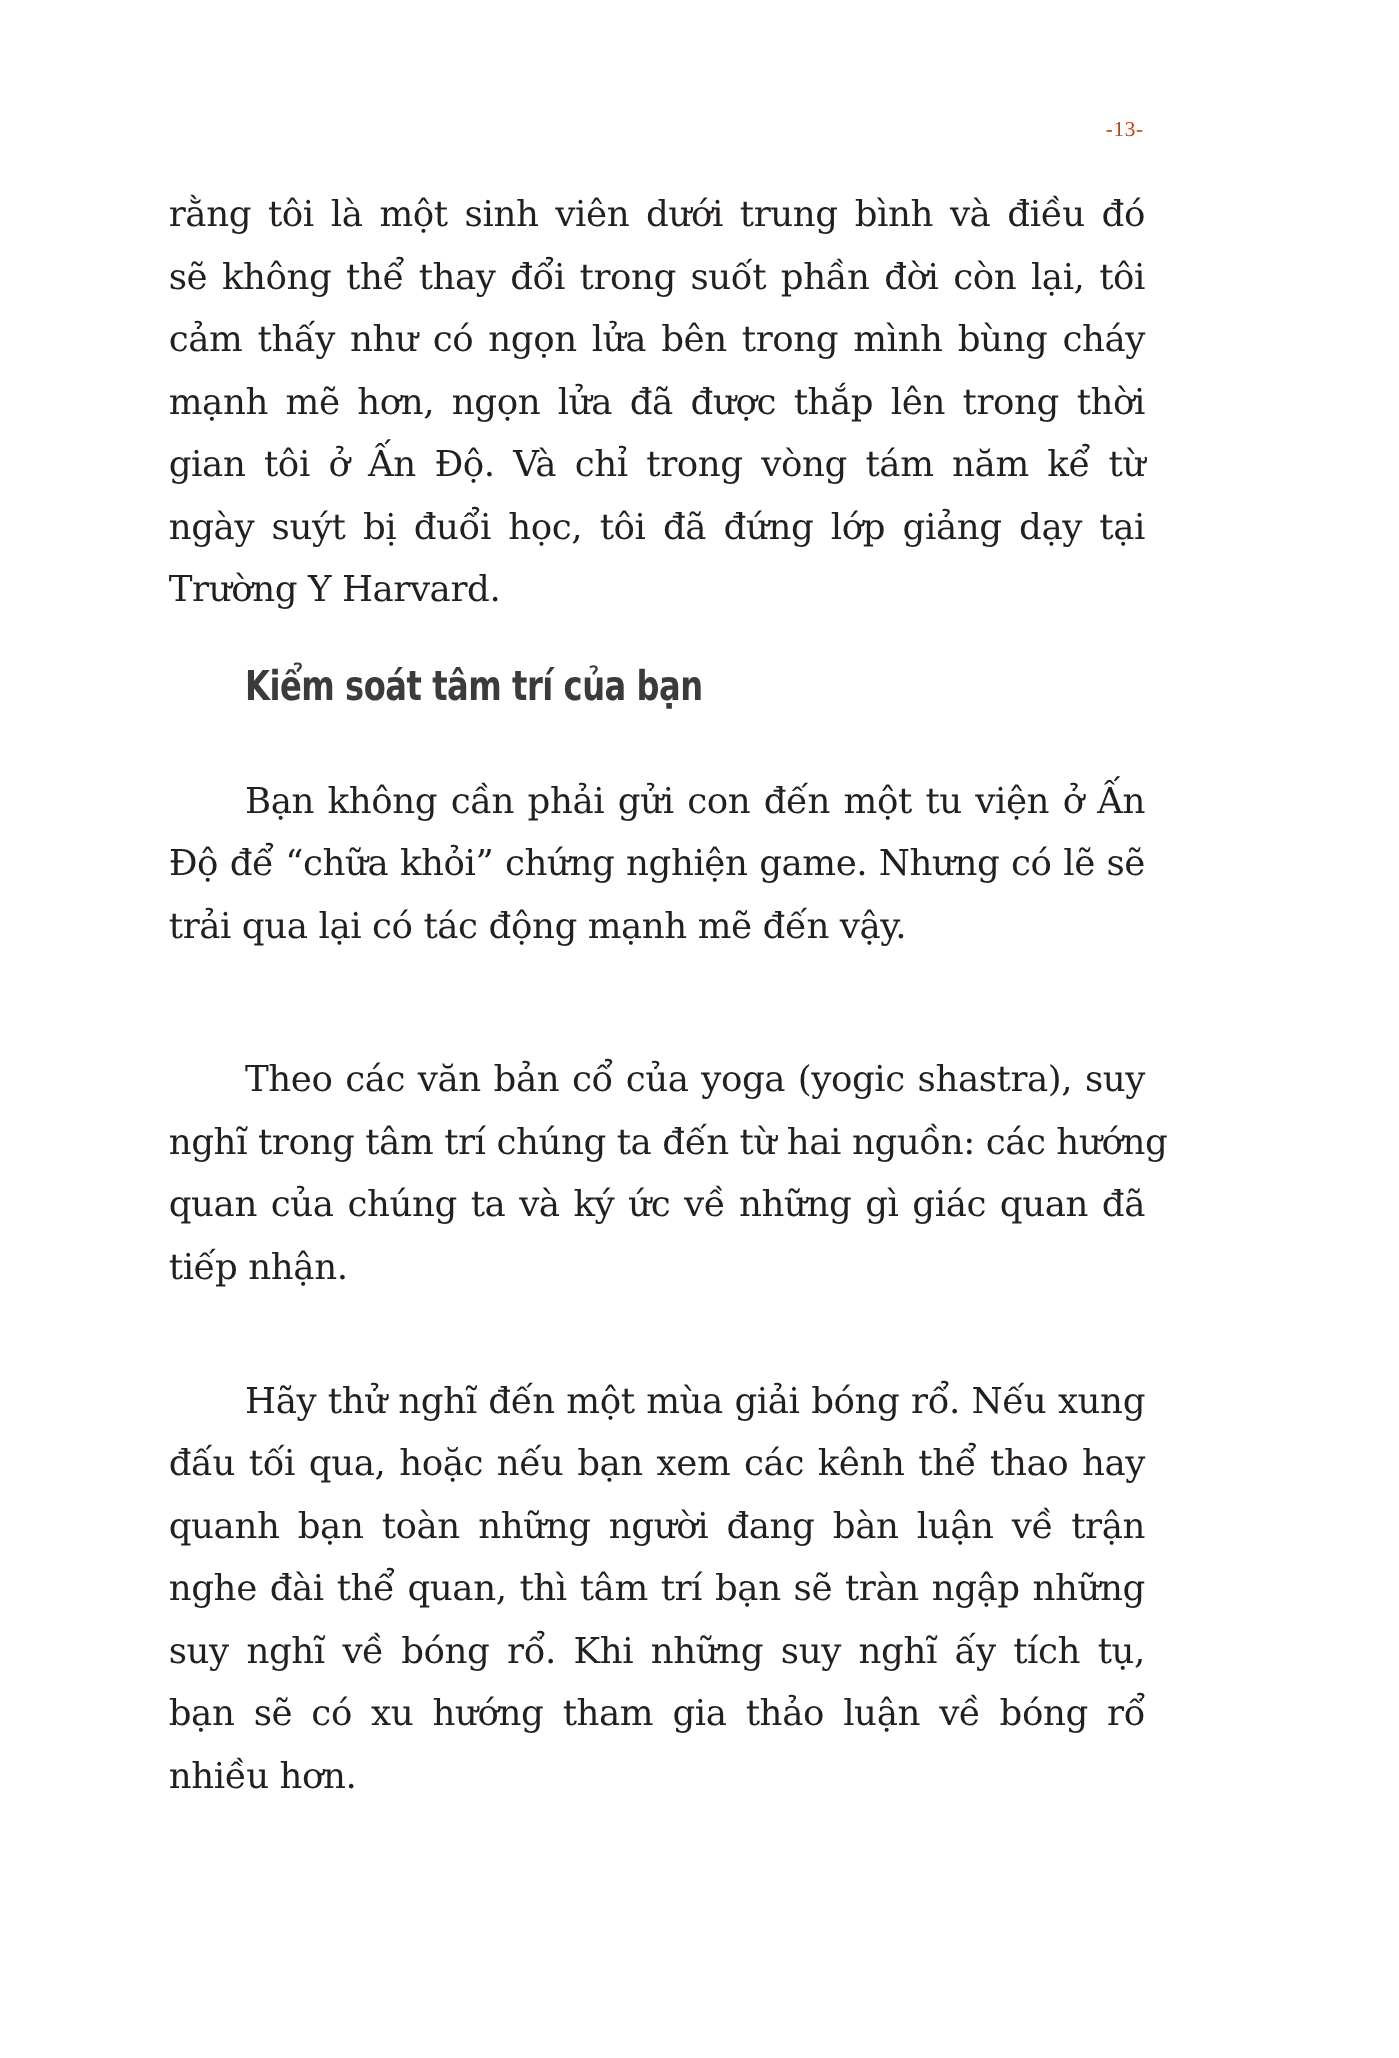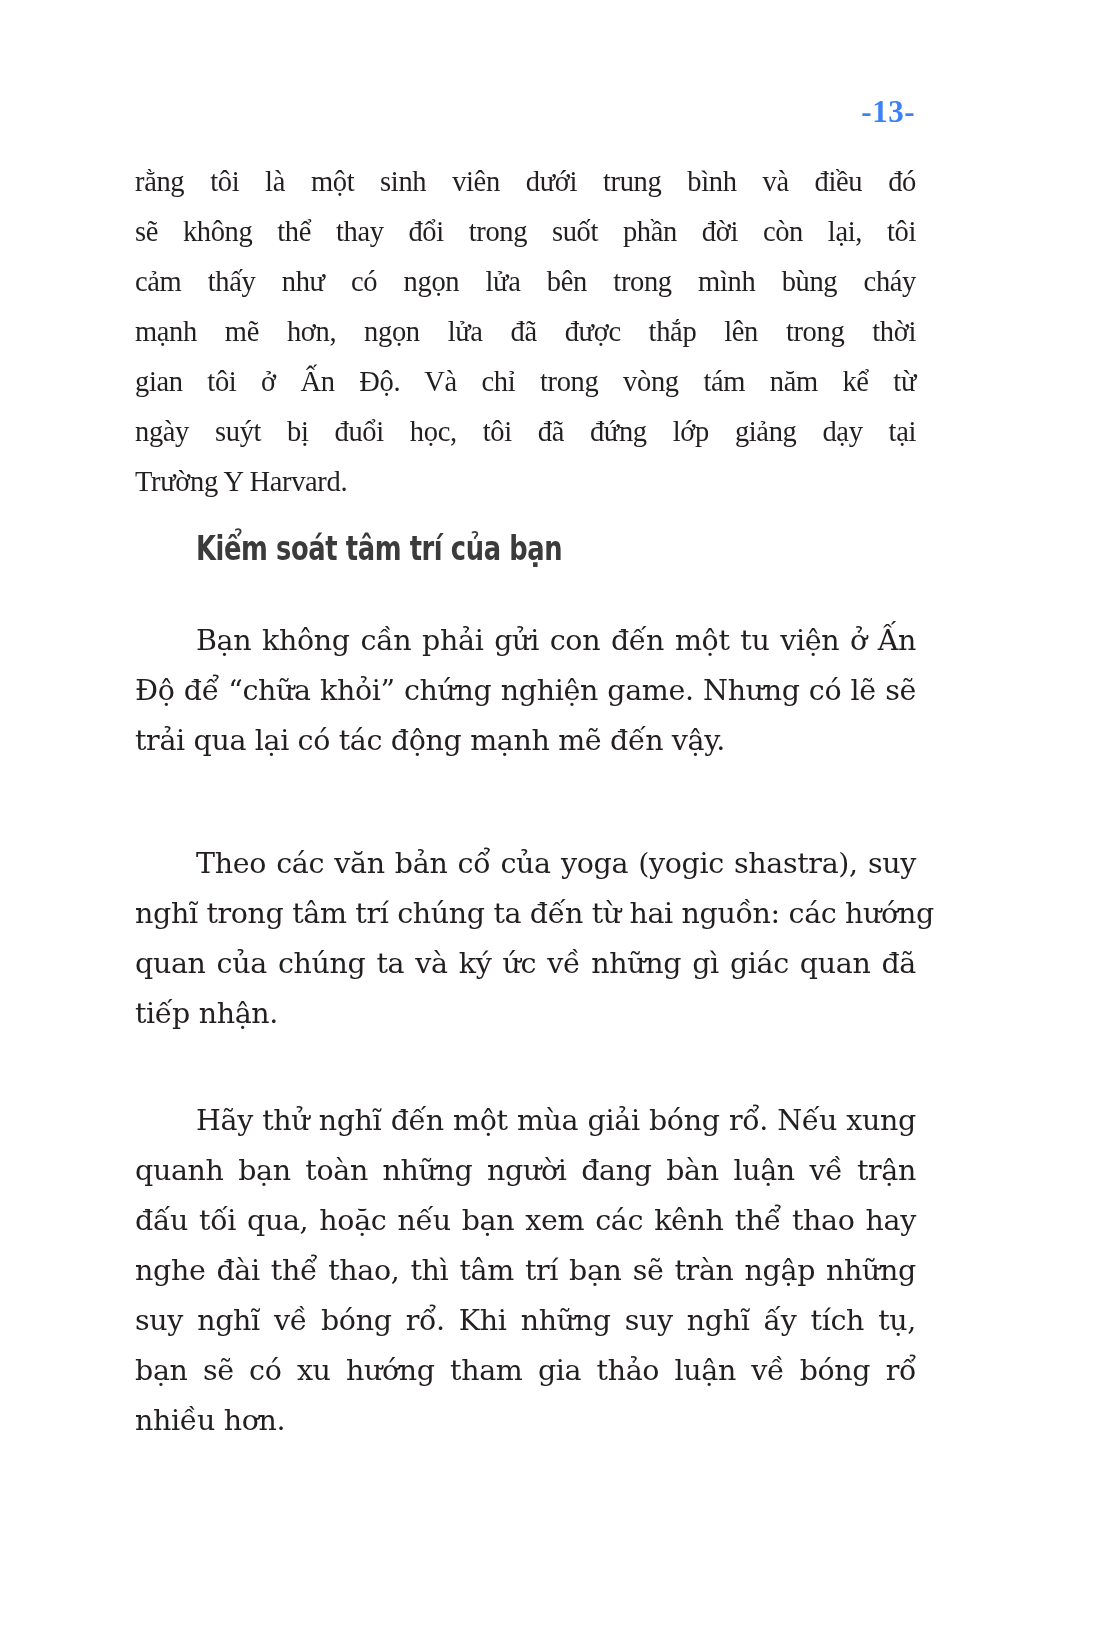--- a/index.html
+++ b/index.html
@@ -12,24 +12,23 @@
       height: 1646px;
       position: relative;
       overflow: hidden;
       color: #231f20;
     }
     .page-number {
       position: absolute;
       top: 94px;
       right: 204px;
       font-family: "Liberation Serif", "DejaVu Serif", serif;
-      font-size: 31px;
-      color: #3b82f6;
+      font-size: 17px;
+      color: #c2410c;
       letter-spacing: 0.5px;
-      font-weight: bold;
     }
     .text-block {
       position: absolute;
       left: 135px;
       width: 781px;
       font-family: "DejaVu Serif", "Liberation Serif", serif;
       font-size: 28.5px;
       color: #231f20;
     }
     .line {
@@ -54,21 +53,21 @@
       top: 529px;
       font-family: "DejaVu Sans", "Liberation Sans", sans-serif;
       font-weight: bold;
       font-size: 33px;
       color: #3b3b3b;
       transform: scaleX(0.78);
       transform-origin: left center;
       letter-spacing: -0.5px;
       white-space: nowrap;
     }
-    #p1 { top: 157px; font-family: Liberation Serif, serif; }
+    #p1 { top: 147px; }
     #p2 { top: 606px; }
     #p3 { top: 829px; }
     #p4 { top: 1086px; }
   </style>
 </head>
 <body>
 
 <div class="page-number">-13-</div>
 
 <div id="p1" class="text-block">
@@ -91,19 +90,19 @@
 
 <div id="p3" class="text-block">
   <div class="line indent">Theo các văn bản cổ của yoga (yogic shastra), suy</div>
   <div class="line">nghĩ trong tâm trí chúng ta đến từ hai nguồn: các hướng</div>
   <div class="line">quan của chúng ta và ký ức về những gì giác quan đã</div>
   <div class="line last">tiếp nhận.</div>
 </div>
 
 <div id="p4" class="text-block">
   <div class="line indent">Hãy thử nghĩ đến một mùa giải bóng rổ. Nếu xung</div>
+  <div class="line">đấu tối qua, hoặc nếu bạn xem các kênh thể thao hay</div>
   <div class="line">quanh bạn toàn những người đang bàn luận về trận</div>
-  <div class="line">đấu tối qua, hoặc nếu bạn xem các kênh thể thao hay</div>
-  <div class="line">nghe đài thể thao, thì tâm trí bạn sẽ tràn ngập những</div>
+  <div class="line">nghe đài thể quan, thì tâm trí bạn sẽ tràn ngập những</div>
   <div class="line">suy nghĩ về bóng rổ. Khi những suy nghĩ ấy tích tụ,</div>
   <div class="line">bạn sẽ có xu hướng tham gia thảo luận về bóng rổ</div>
   <div class="line last">nhiều hơn.</div>
 </div>
 
 </body></html>

